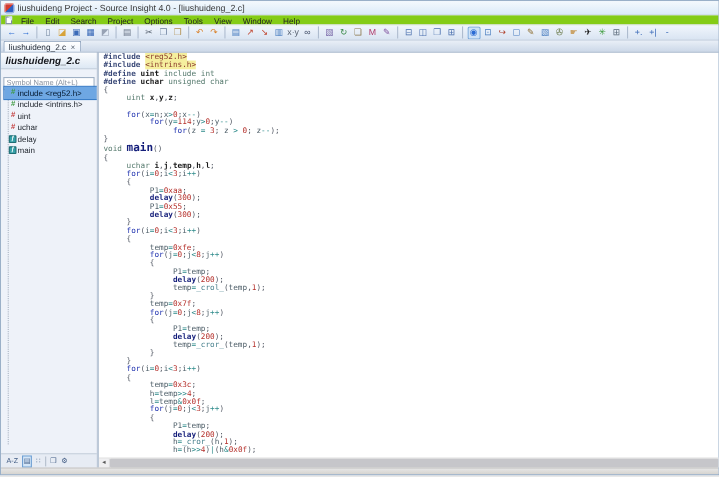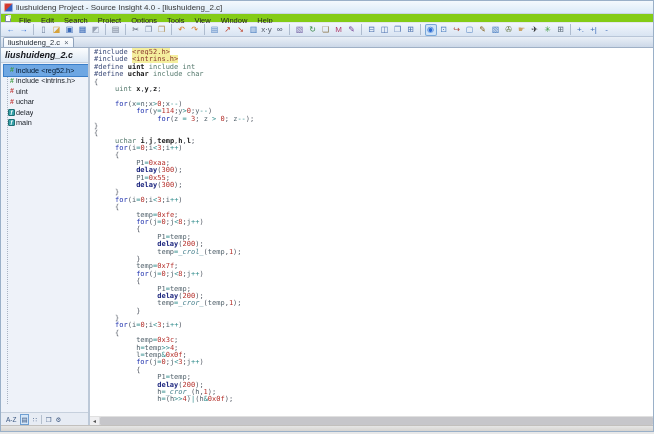--- a/index.html
+++ b/index.html
@@ -54,33 +54,33 @@
   .sf-icon.active { background:#d4e6f8; box-shadow:inset 0 0 0 1px #6f9fd2; padding:0 1px; }
   .sf-sep { width:1px; height:9px; background:#b4bfcd; margin:0 2px; }
 
   .splitter { width:2px; flex:0 0 2px; background:#bdc9d8; cursor:col-resize; }
 
   
   .editor { flex:1 1 auto; display:flex; flex-direction:column; min-width:0; background:#fff; }
   .code { flex:1 1 auto; overflow:hidden; padding:1px 0 0 4px; font-family:"DejaVu Sans Mono", monospace; font-size:7px; color:#333; cursor:text; }
   .code-line { height:7.4px; line-height:7.4px; white-space:pre; }
   .code-line.big { height:10px; line-height:10px; }
-  .tk-p { color:#3b4a78; }
+  .tk-p { color:#3b4a78;font-weight:bold; }
   .tk-i { color:#8b3a2e; background:#f5ef9e; }
   .tk-d { color:#1a1a1a; font-weight:bold; }
   .tk-t { color:#567a6e; }
   .tk-f { color:#141e7a; font-weight:bold; font-size:10px; }
   .tk-u { color:#1a1a1a; font-weight:bold; text-decoration:underline; }
   .tk-k { color:#1c2fae; font-weight:normal; }
   .tk-v { color:#50606a; }
   .tk-o { color:#2e8b8b; }
   .tk-n { color:#b5312c; }
   .tk-x { color:#555b66; }
   .tk-c { color:#141e7a; font-weight:bold; }
-  .tk-w { color:#47808d;font-style:italic; }
+  .tk-w { color:#47808d; }
 
   
   .hscroll { height:9px; flex:0 0 9px; background:#f1f1f1; border-top:1px solid #e0e0e0; display:flex; align-items:stretch; }
   .hs-btn { width:10px; flex:0 0 10px; background:#efeff1; border-right:1px solid #dcdcde; font-size:6px; line-height:8px; text-align:center; color:#555; cursor:default; }
   .hs-thumb { flex:1 1 auto; background:#c6c6ca; border-radius:1px; }
 
   
   .app-bottom { height:6px; flex:0 0 6px; background:linear-gradient(#e6e6e6,#d6d4d0); border-top:1px solid #c2c0bd; }
 </style>
 </head>
@@ -158,20 +158,23 @@
         <span class="tab-close">×</span>
       </div>
     </div>
 
   <div class="content">
 
     <div class="sympanel">
       <div class="sym-header">
         <span class="sym-title">liushuideng_2.c</span>
       </div>
+      <div class="sym-search">
+        <input type="text" placeholder="Symbol Name (Alt+L)" style="">
+      </div>
       <div class="sym-tree" id="sym-tree">
           <div class="tree-row selected">
             <span class="t-icon include">#</span>
             <span class="tree-label">include &lt;reg52.h&gt;</span>
           </div>
           <div class="tree-row">
             <span class="t-icon include">#</span>
             <span class="tree-label">include &lt;intrins.h&gt;</span>
           </div>
           <div class="tree-row">
@@ -201,28 +204,29 @@
         </div>
     </div>
 
     <div class="splitter"></div>
 
     <div class="editor">
       <div class="code" id="code">
           <div class="code-line"><span></span><span class="tk-p">#include </span><span class="tk-i">&lt;reg52.h&gt;</span></div>
           <div class="code-line"><span></span><span class="tk-p">#include </span><span class="tk-i">&lt;intrins.h&gt;</span></div>
           <div class="code-line"><span></span><span class="tk-p">#define </span><span class="tk-d">uint</span><span class="tk-t"> include int</span></div>
-          <div class="code-line"><span></span><span class="tk-p">#define </span><span class="tk-d">uchar</span><span class="tk-t"> include char</span></div>
+          <div class="code-line"><span></span><span class="tk-p">#define </span><span class="tk-d">uchar</span><span class="tk-t"> unsigned char</span></div>
           <div class="code-line"><span></span><span class="tk-x">{</span></div>
           <div class="code-line"><span>     </span><span class="tk-t">uint </span><span class="tk-d">x</span><span class="tk-x">,</span><span class="tk-d">y</span><span class="tk-x">,</span><span class="tk-d">z</span><span class="tk-x">;</span></div>
           <div class="code-line"><span></span></div>
           <div class="code-line"><span>     </span><span class="tk-k">for</span><span class="tk-x">(</span><span class="tk-v">x</span><span class="tk-o">=</span><span class="tk-v">n</span><span class="tk-x">;</span><span class="tk-v">x</span><span class="tk-o">&gt;</span><span class="tk-n">0</span><span class="tk-x">;</span><span class="tk-v">x</span><span class="tk-o">--</span><span class="tk-x">)</span></div>
           <div class="code-line"><span>          </span><span class="tk-k">for</span><span class="tk-x">(</span><span class="tk-v">y</span><span class="tk-o">=</span><span class="tk-n">114</span><span class="tk-x">;</span><span class="tk-v">y</span><span class="tk-o">&gt;</span><span class="tk-n">0</span><span class="tk-x">;</span><span class="tk-v">y</span><span class="tk-o">--</span><span class="tk-x">)</span></div>
           <div class="code-line"><span>               </span><span class="tk-k">for</span><span class="tk-x">(</span><span class="tk-v">z </span><span class="tk-o">= </span><span class="tk-n">3</span><span class="tk-x">; </span><span class="tk-v">z </span><span class="tk-o">&gt; </span><span class="tk-n">0</span><span class="tk-x">; </span><span class="tk-v">z</span><span class="tk-o">--</span><span class="tk-x">);</span></div>
           <div class="code-line"><span></span><span class="tk-x">}</span></div>
+          <div class="code-line big"><span></span><span class="tk-t">void </span><span class="tk-f">main</span><span class="tk-x">()</span></div>
           <div class="code-line"><span></span><span class="tk-x">{</span></div>
           <div class="code-line"><span>     </span><span class="tk-t">uchar </span><span class="tk-d">i</span><span class="tk-x">,</span><span class="tk-d">j</span><span class="tk-x">,</span><span class="tk-d">temp</span><span class="tk-x">,</span><span class="tk-d">h</span><span class="tk-x">,</span><span class="tk-d">l</span><span class="tk-x">;</span></div>
           <div class="code-line"><span>     </span><span class="tk-k">for</span><span class="tk-x">(</span><span class="tk-v">i</span><span class="tk-o">=</span><span class="tk-n">0</span><span class="tk-x">;</span><span class="tk-v">i</span><span class="tk-o">&lt;</span><span class="tk-n">3</span><span class="tk-x">;</span><span class="tk-v">i</span><span class="tk-o">++</span><span class="tk-x">)</span></div>
           <div class="code-line"><span>     </span><span class="tk-x">{</span></div>
           <div class="code-line"><span>          </span><span class="tk-v">P1</span><span class="tk-o">=</span><span class="tk-n">0xaa</span><span class="tk-x">;</span></div>
           <div class="code-line"><span>          </span><span class="tk-c">delay</span><span class="tk-x">(</span><span class="tk-n">300</span><span class="tk-x">);</span></div>
           <div class="code-line"><span>          </span><span class="tk-v">P1</span><span class="tk-o">=</span><span class="tk-n">0x55</span><span class="tk-x">;</span></div>
           <div class="code-line"><span>          </span><span class="tk-c">delay</span><span class="tk-x">(</span><span class="tk-n">300</span><span class="tk-x">);</span></div>
           <div class="code-line"><span>     </span><span class="tk-x">}</span></div>
           <div class="code-line"><span>     </span><span class="tk-k">for</span><span class="tk-x">(</span><span class="tk-v">i</span><span class="tk-o">=</span><span class="tk-n">0</span><span class="tk-x">;</span><span class="tk-v">i</span><span class="tk-o">&lt;</span><span class="tk-n">3</span><span class="tk-x">;</span><span class="tk-v">i</span><span class="tk-o">++</span><span class="tk-x">)</span></div>

